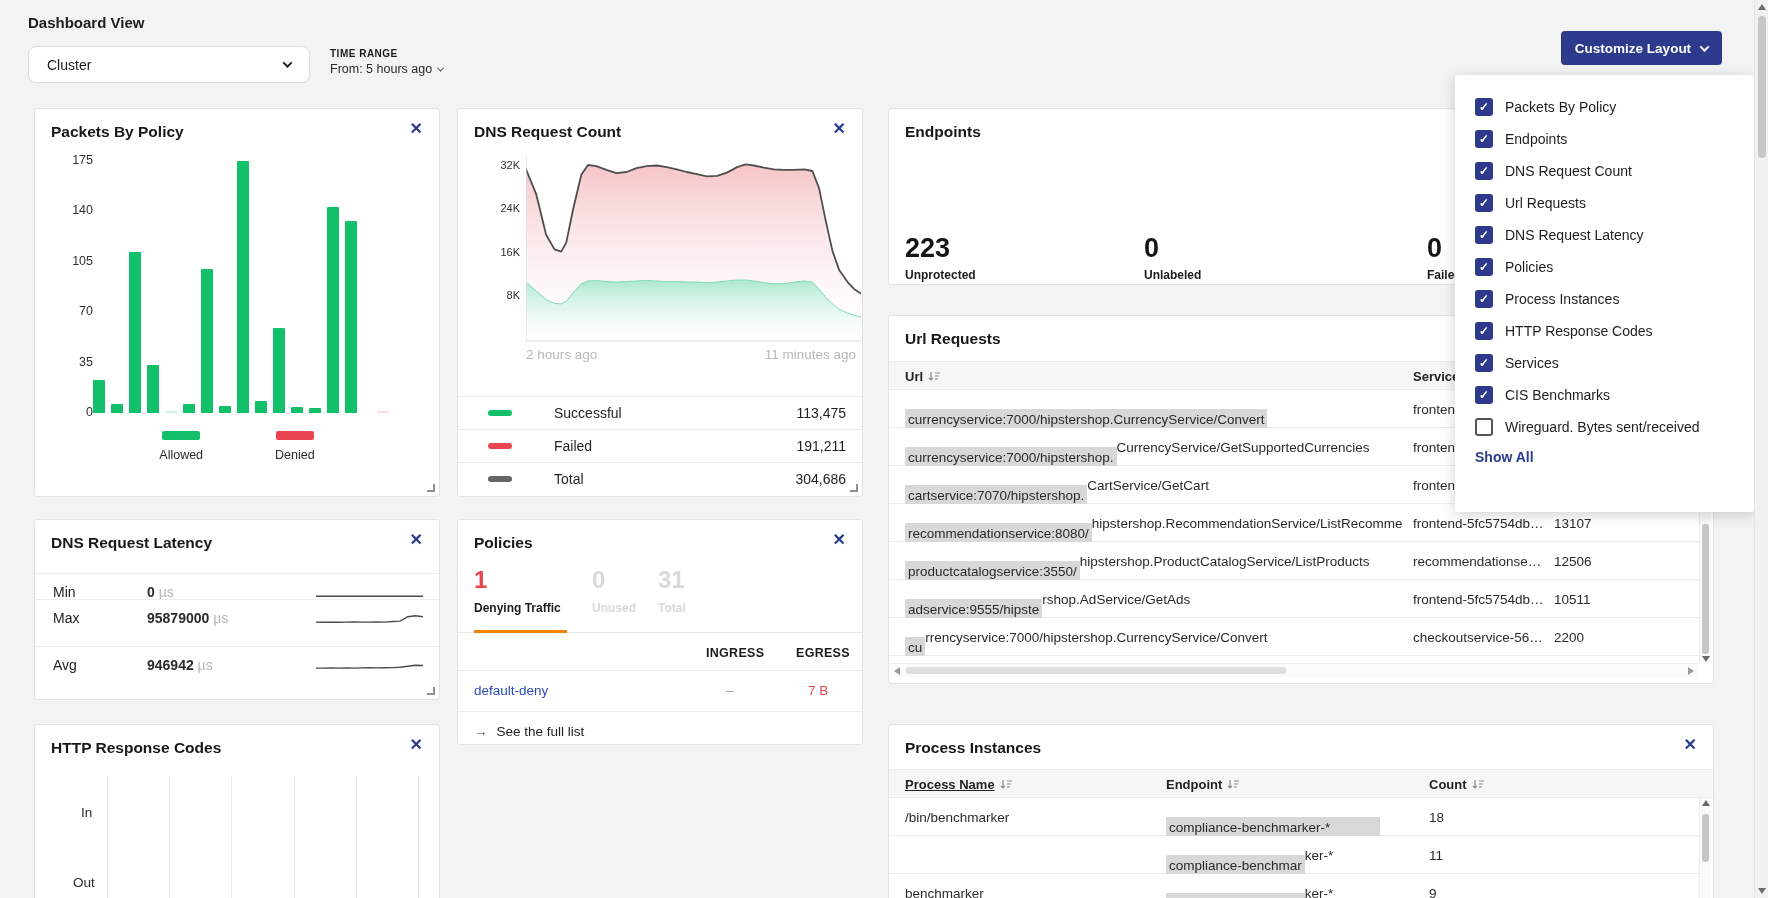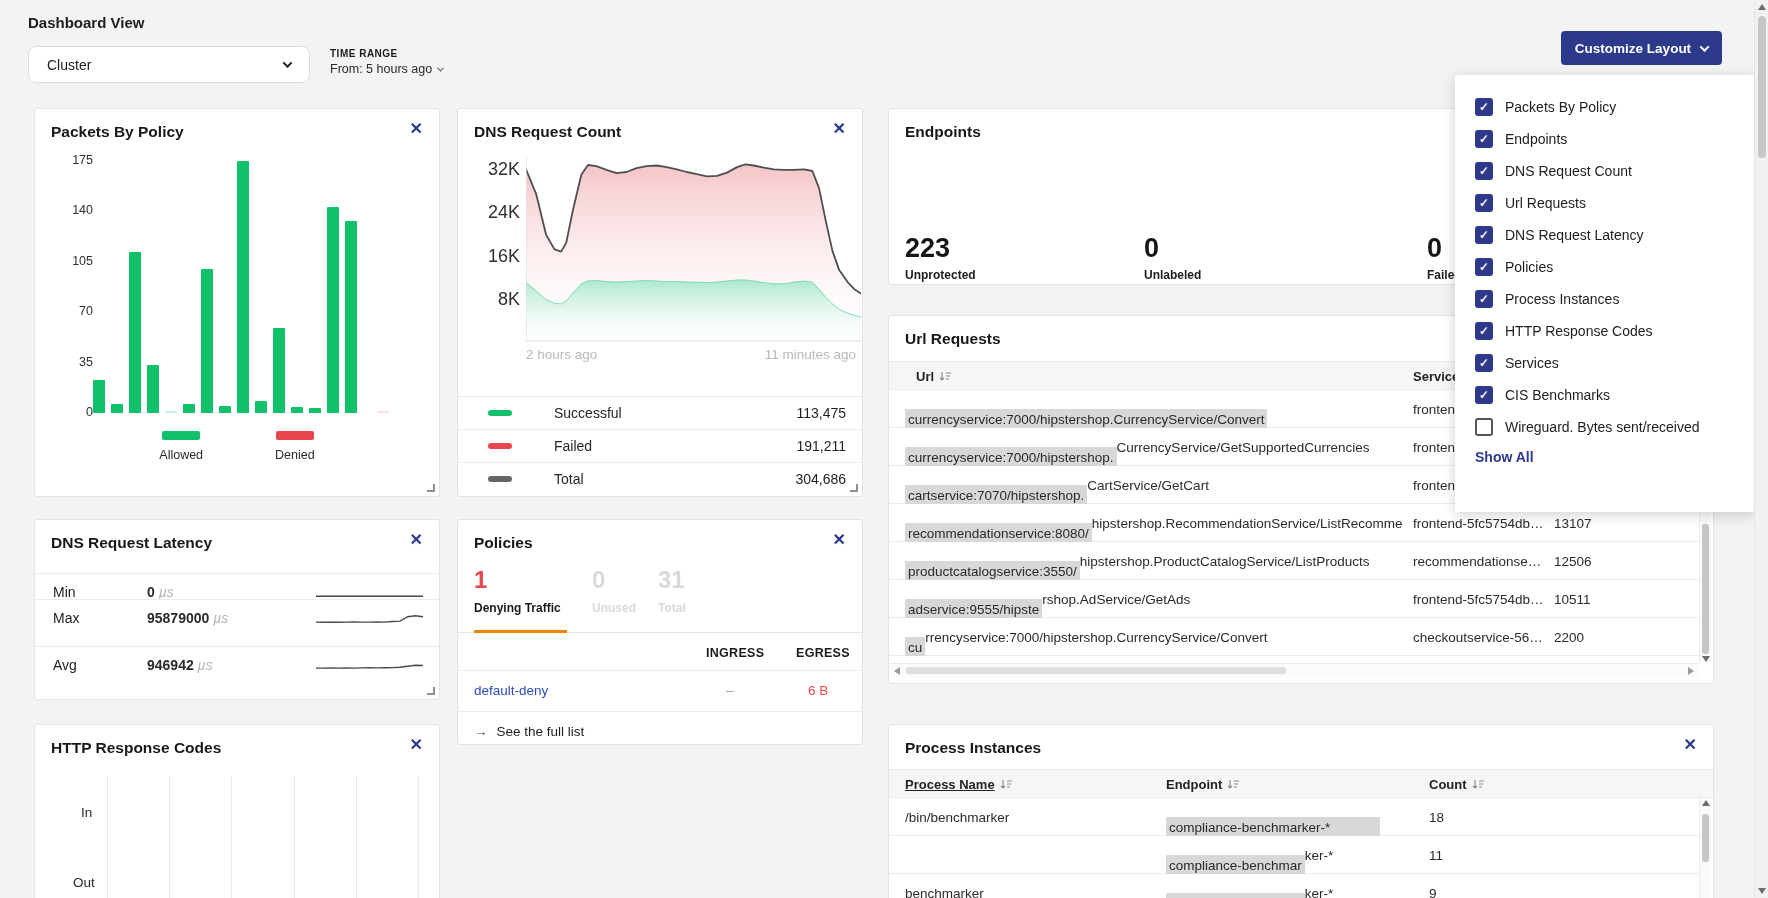--- a/index.html
+++ b/index.html
@@ -24,42 +24,42 @@
   .rhandle{position:absolute;right:4px;bottom:4px;width:8px;height:8px;border-right:2px solid #8f8f8f;border-bottom:2px solid #8f8f8f;cursor:nwse-resize;}
   
   .ytick{position:absolute;width:44px;text-align:right;font-size:12.5px;color:#2f2f2f;}
   .bars{position:absolute;left:58px;top:52px;height:252px;display:flex;align-items:flex-end;gap:6px;}
   .bar{width:12px;border-radius:1px 1px 0 0;}
   .pbp-legend{position:absolute;left:0;right:0;top:322px;display:flex;justify-content:center;gap:72px;}
   .leg-item{display:flex;flex-direction:column;align-items:center;}
   .leg-swatch{width:38px;height:9px;border-radius:2px;}
   .leg-label{margin-top:8px;font-size:12.5px;color:#2a2a2a;}
   
-  .dns-ytick{position:absolute;width:42px;text-align:right;font-size:18px;color:#2f2f2f;}
+  .dns-ytick{position:absolute;width:42px;text-align:right;font-size:11px;color:#2f2f2f;}
   .dns-xlabels{position:absolute;left:68px;right:6px;top:238px;display:flex;justify-content:space-between;font-size:13.5px;color:var(--gray);}
   .dns-legend{position:absolute;left:0;right:0;top:287px;}
   .dns-leg-row{height:33px;border-top:1px solid var(--divider);position:relative;display:flex;align-items:center;font-size:14px;}
   .dns-leg-row .sw{position:absolute;left:30px;width:24px;height:6px;border-radius:3px;}
   .dns-leg-row .lb{position:absolute;left:96px;color:#262628;}
   .dns-leg-row .vl{position:absolute;right:16px;color:#1f1f21;}
   
   .ep-stat{position:absolute;top:86px;margin-top:40px;}
   .ep-num{font-size:27px;font-weight:800;color:#161618;line-height:1;}
   .ep-lab{font-size:12px;font-weight:700;color:#1c1c1c;margin-top:6px;}
   
   .thead{position:absolute;left:0;right:0;height:29px;background:#f6f6f7;border-top:1px solid var(--divider);border-bottom:1px solid var(--divider);}
   .th{position:absolute;top:0;height:29px;display:flex;align-items:center;gap:5px;font-size:13px;font-weight:700;color:#222;}
   .trow{position:absolute;left:0;right:14px;height:38px;border-bottom:1px solid var(--divider);font-size:13.5px;color:#2a2a2c;}
   .tcell{position:absolute;top:0;height:38px;display:flex;align-items:center;white-space:nowrap;overflow:hidden;}
   .hl{background:var(--hl);padding:3px 3px;border-radius:1px;margin-top:20px;}
   
   .lat-row{position:absolute;left:0;right:0;height:36px;border-top:1px solid var(--divider);}
   .lat-lab{position:absolute;left:18px;top:10px;font-size:14px;color:#222;}
   .lat-val{position:absolute;left:112px;top:10px;font-size:14px;font-weight:600;color:#2a2a2a;}
-  .lat-unit{font-weight:400;color:#b5b5b5;font-style:italic;}
+  .lat-unit{font-weight:400;color:#b5b5b5;}
   .lat-spark{position:absolute;left:281px;top:7px;}
   
   .pol-tabs{position:absolute;left:16px;top:48px;display:flex;gap:22px;}
   .pol-num{font-size:24px;font-weight:700;line-height:1;}
   .pol-lab{font-size:12px;font-weight:700;margin-top:9px;}
   .pol-underline{position:absolute;left:16px;top:110px;width:93px;height:3px;background:var(--orange);z-index:2;}
   .pol-div{position:absolute;left:0;right:0;top:112px;border-top:1px solid #e7e7e7;}
   .pol-th{position:absolute;top:126px;font-size:12.5px;font-weight:700;color:#1b1b1b;letter-spacing:.3px;}
   .pol-row{position:absolute;left:0;right:0;top:150px;height:42px;border-top:1px solid var(--divider);border-bottom:1px solid var(--divider);}
   .pol-link-row{position:absolute;left:16px;top:204px;font-size:13.5px;color:#222;display:flex;gap:9px;align-items:center;cursor:pointer;}
@@ -223,21 +223,21 @@
           <div class="ep-lab">Failed</div>
         </div>
       </div>
     <div class="rhandle"></div>
   </div>
 
   <div class="card" style="left:888px;top:315px;width:826px;height:369px;">
     <div class="card-title">Url Requests</div>
     <span class="close-x">✕</span>
     <div class="thead" style="top:45px;">
-      <div class="th" style="left:27px;text-align:right;">
+      <div class="th" style="left:16px;text-align:right;">
         <span>Url</span>
         <svg width="13" height="11" viewBox="0 0 13 11">
             <path d="M3 1v8M1 7l2 2 2-2" stroke="#8a8a8a" fill="none" stroke-width="1.2"></path>
             <path d="M7 2h5M7 5h4M7 8h3" stroke="#8a8a8a" stroke-width="1.2"></path>
           </svg>
       </div>
       <div class="th" style="left:524px;">
         <span>Service</span>
       </div>
       <div class="th" style="left:665px;">
@@ -364,21 +364,21 @@
           <div class="pol-lab" style="color: rgb(217, 217, 217);">Total</div>
         </div>
       </div>
     <div class="pol-underline"></div>
     <div class="pol-div"></div>
     <div class="pol-th" style="left:248px;">INGRESS</div>
     <div class="pol-th" style="left:338px;">EGRESS</div>
     <div class="pol-row" id="pol-row">
         <span style="position: absolute; left: 16px; top: 12px; font-size: 13.5px; color: rgb(43, 74, 184);">default-deny</span>
         <span style="position: absolute; left: 268px; top: 12px; font-size: 13.5px; color: rgb(154, 154, 154);">–</span>
-        <span style="position: absolute; left: 350px; top: 12px; font-size: 13.5px; color: rgb(232, 70, 79);">6 B</span>
+        <span style="position: absolute; left: 350px; top: 12px; font-size: 13.5px; color: rgb(232, 70, 79);">7 B</span>
       </div>
     <div class="pol-link-row">
       <span style="color:#444;">→</span>
       <span>See the full list</span>
     </div>
   </div>
 
   <div class="card" style="left:34px;top:724px;width:406px;height:200px;">
     <div class="card-title">HTTP Response Codes</div>
     <span class="close-x">✕</span>

